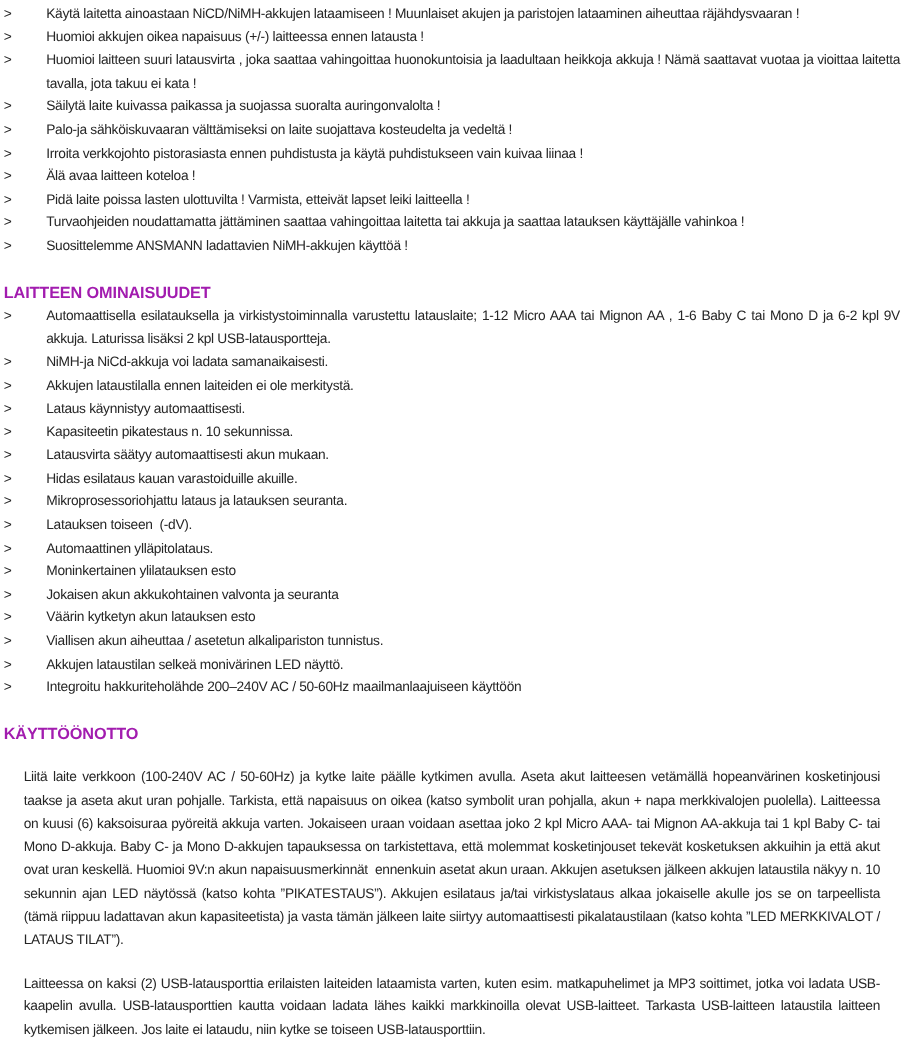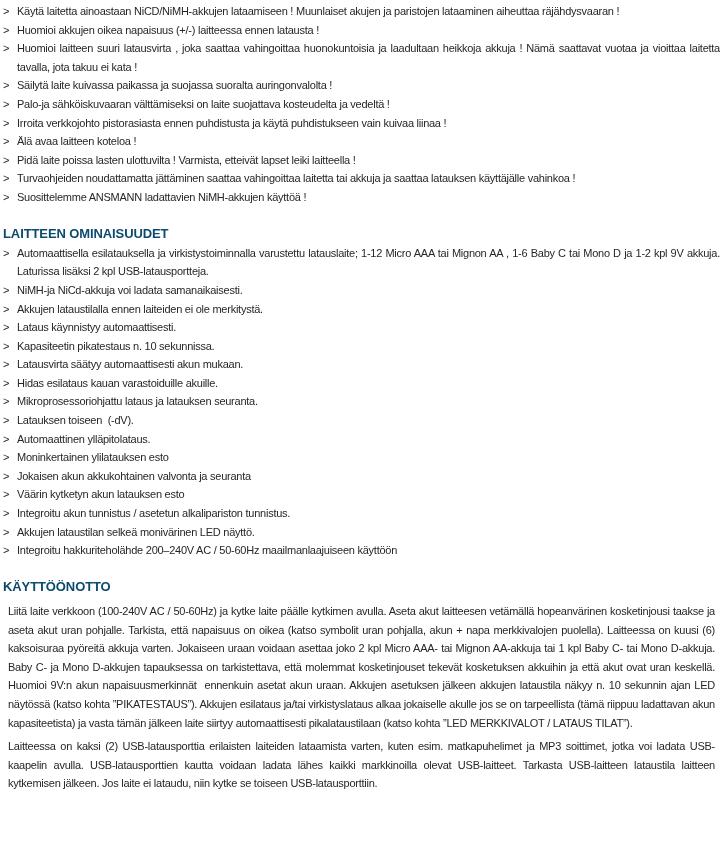--- a/index.html
+++ b/index.html
@@ -12,30 +12,30 @@
     font-family: "Liberation Sans", sans-serif;
     font-size: 11px;
     line-height: 18.6px;
     letter-spacing: -0.25px;
     padding: 2px 6px 0 3px;
     overflow: hidden;
   }
   .list { margin: 0; padding: 0; }
   .li { display: flex; }
   .li .marker { flex: 0 0 14px; width: 14px; }
-  .li .txt { flex: 1; text-align: justify; white-space: pre-wrap; }
+  .li .txt { flex: 1; text-align: justify; white-space: pre-wrap; margin-left: 20px; }
   .heading {
     font-size: 13px;
     font-weight: 800;
-    color: #0c4a6e;
+    color: #a21caf;
     line-height: 18.6px;
     margin: 18.6px 0 0 0;
     letter-spacing: -0.1px;
   }
-  .para { margin: 5px; text-align: justify; white-space: pre-wrap; }
+  .para { margin: 16px; text-align: justify; white-space: pre-wrap; }
 </style>
 </head>
 <body>
 
 <div class="page">
 
   <div class="list">
     <div class="li">
         <span class="marker">&gt;</span>
         <span class="txt">Käytä laitetta ainoastaan NiCD/NiMH-akkujen lataamiseen ! Muunlaiset akujen ja paristojen lataaminen aiheuttaa räjähdysvaaran !</span>
@@ -76,21 +76,21 @@
         <span class="marker">&gt;</span>
         <span class="txt">Suosittelemme ANSMANN ladattavien NiMH-akkujen käyttöä !</span>
       </div>
   </div>
 
   <div class="heading">LAITTEEN OMINAISUUDET</div>
 
   <div class="list">
     <div class="li">
         <span class="marker">&gt;</span>
-        <span class="txt">Automaattisella esilatauksella ja virkistystoiminnalla varustettu latauslaite; 1-12 Micro AAA tai Mignon AA , 1-6 Baby C tai Mono D ja 1-2 kpl 9V akkuja. Laturissa lisäksi 2 kpl USB-latausportteja.</span>
+        <span class="txt">Automaattisella esilatauksella ja virkistystoiminnalla varustettu latauslaite; 1-12 Micro AAA tai Mignon AA , 1-6 Baby C tai Mono D ja 6-2 kpl 9V akkuja. Laturissa lisäksi 2 kpl USB-latausportteja.</span>
       </div>
     <div class="li">
         <span class="marker">&gt;</span>
         <span class="txt">NiMH-ja NiCd-akkuja voi ladata samanaikaisesti.</span>
       </div>
     <div class="li">
         <span class="marker">&gt;</span>
         <span class="txt">Akkujen lataustilalla ennen laiteiden ei ole merkitystä.</span>
       </div>
     <div class="li">
@@ -128,21 +128,21 @@
     <div class="li">
         <span class="marker">&gt;</span>
         <span class="txt">Jokaisen akun akkukohtainen valvonta ja seuranta</span>
       </div>
     <div class="li">
         <span class="marker">&gt;</span>
         <span class="txt">Väärin kytketyn akun latauksen esto</span>
       </div>
     <div class="li">
         <span class="marker">&gt;</span>
-        <span class="txt">Integroitu akun tunnistus / asetetun alkalipariston tunnistus.</span>
+        <span class="txt">Viallisen akun aiheuttaa / asetetun alkalipariston tunnistus.</span>
       </div>
     <div class="li">
         <span class="marker">&gt;</span>
         <span class="txt">Akkujen lataustilan selkeä monivärinen LED näyttö.</span>
       </div>
     <div class="li">
         <span class="marker">&gt;</span>
         <span class="txt">Integroitu hakkuriteholähde 200–240V AC / 50-60Hz maailmanlaajuiseen käyttöön</span>
       </div>
   </div>

